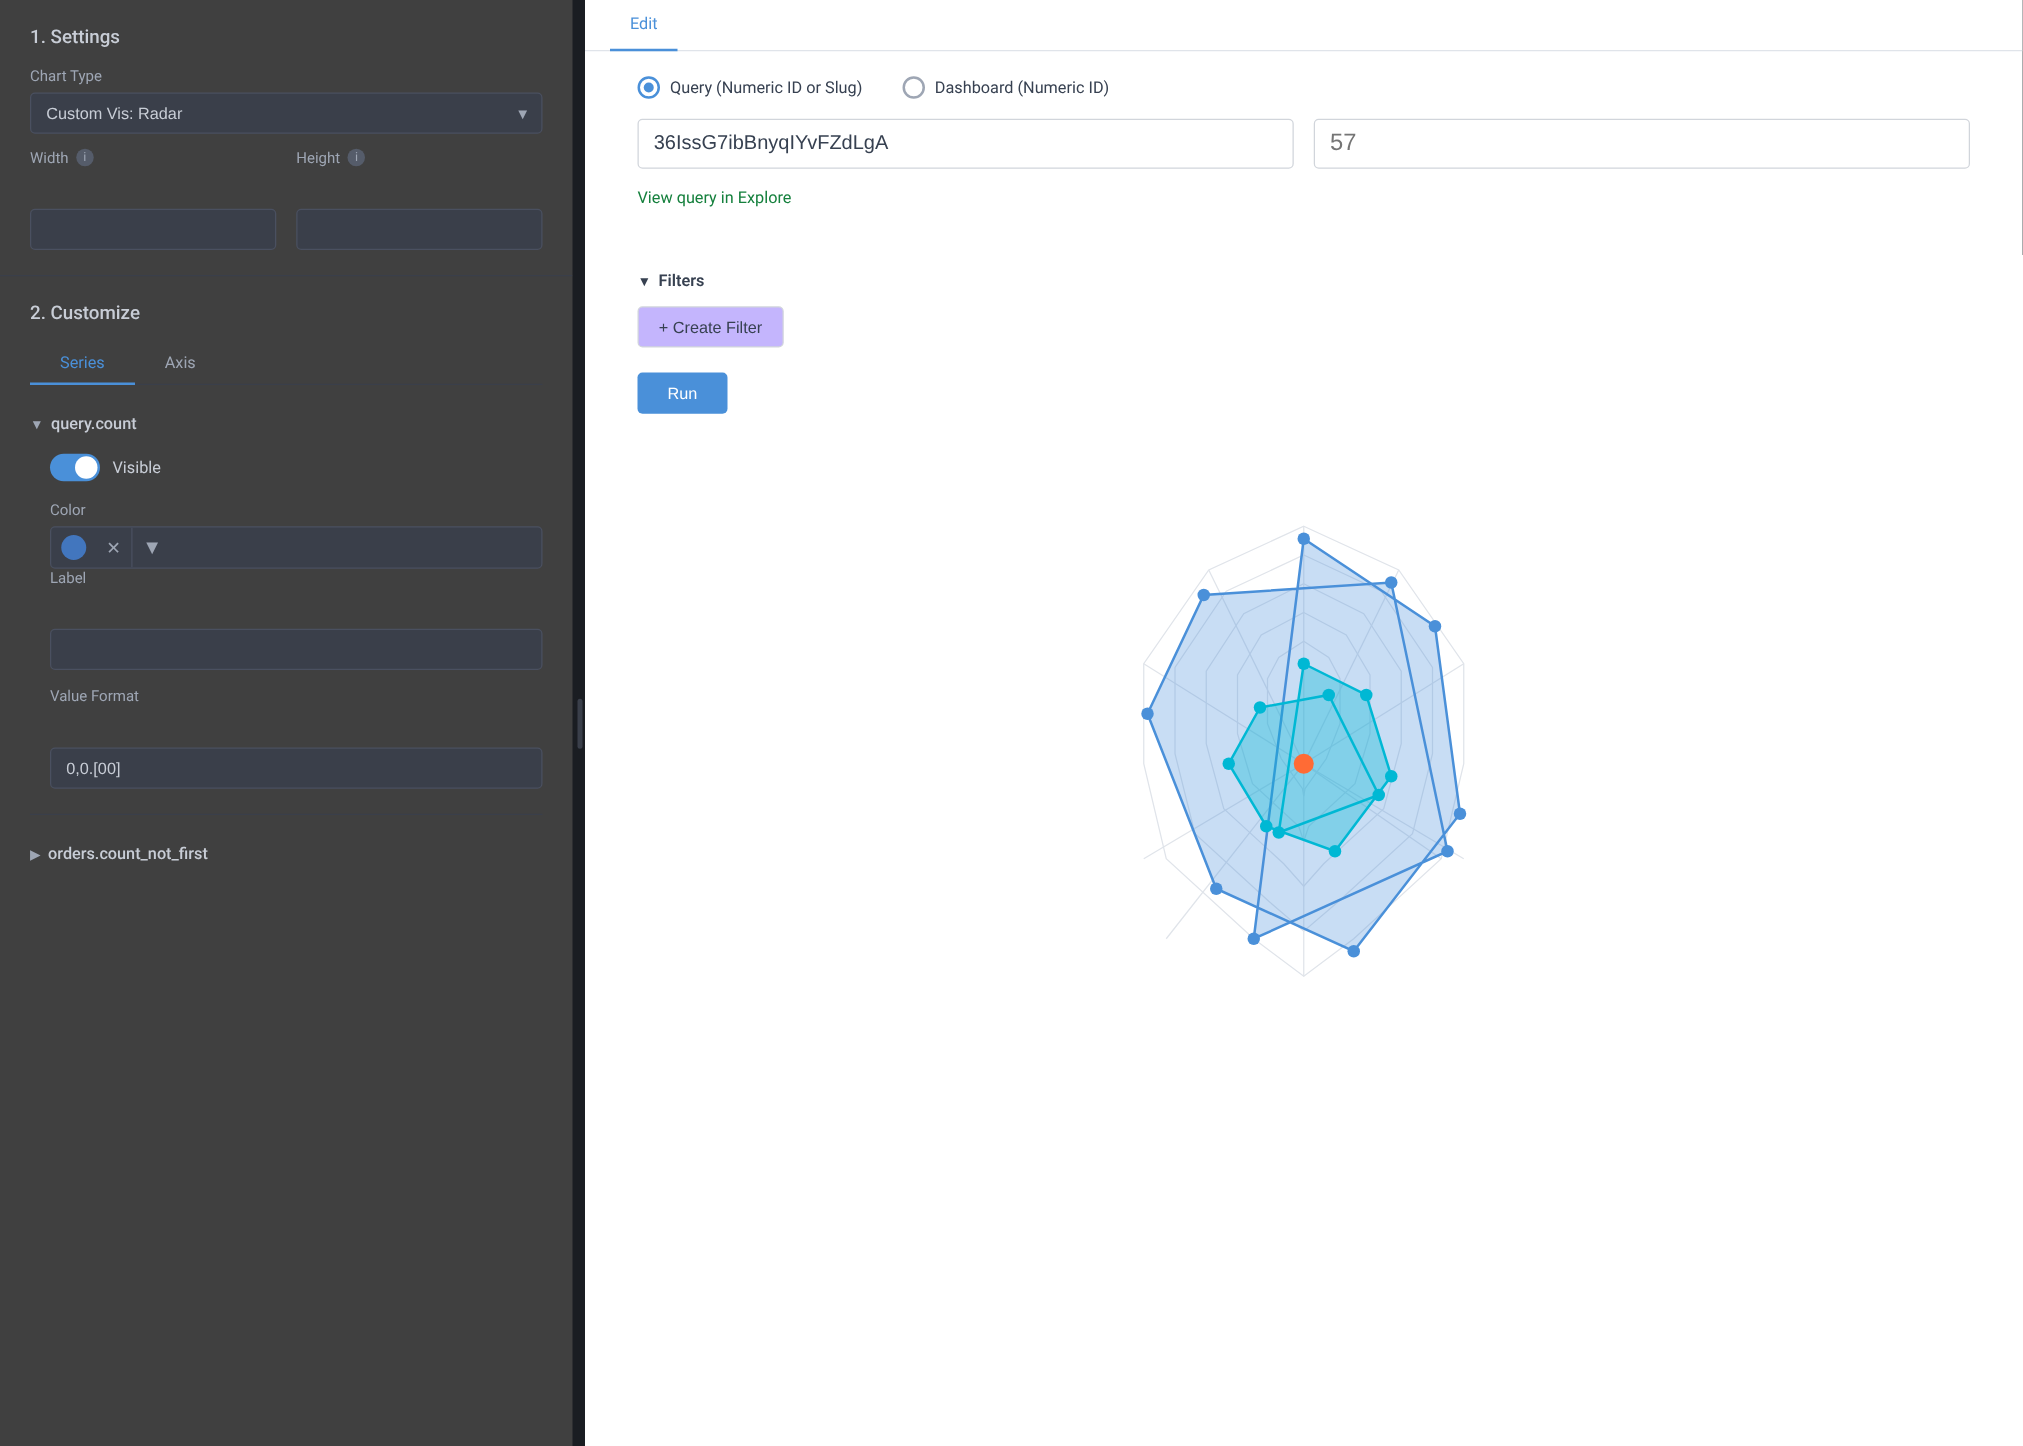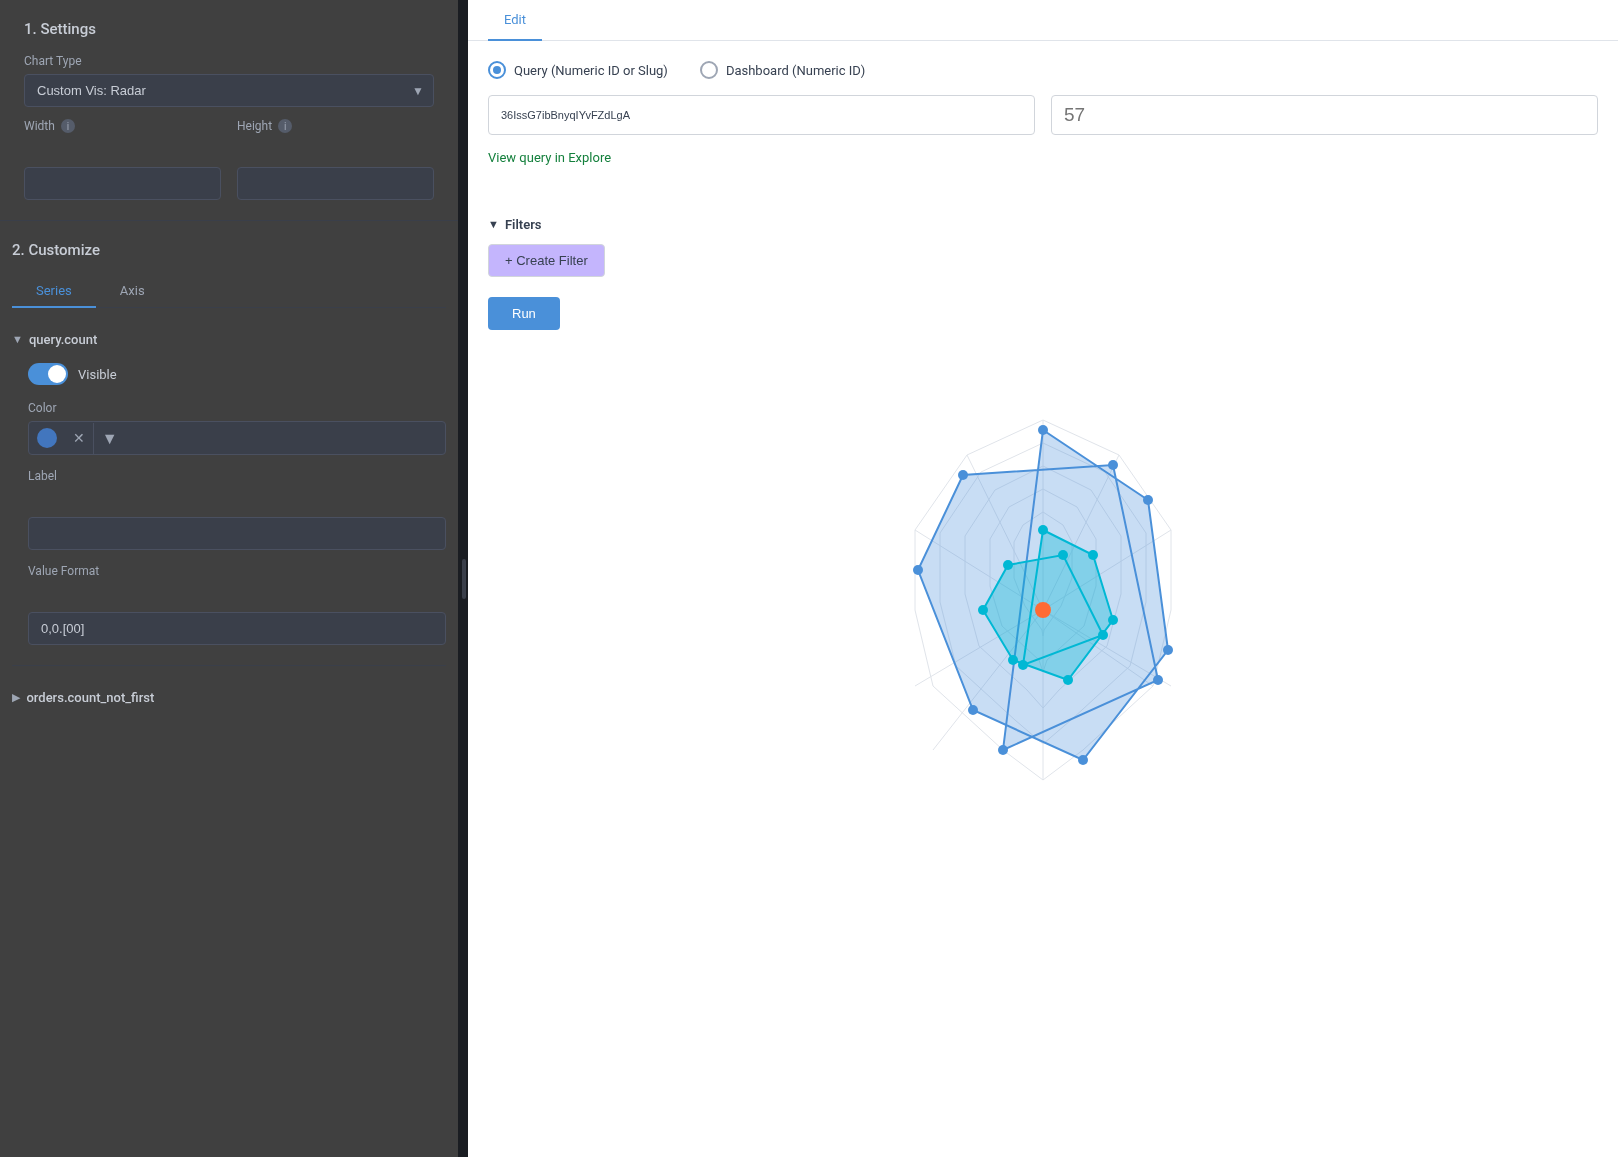--- a/index.html
+++ b/index.html
@@ -102,21 +102,21 @@
       border-radius: 4px;
       color: #c8cdd6;
       font-size: 13px;
       padding: 8px 12px;
       outline: none;
       margin-top: 28px;
     }
 
     
     .customize-section {
-      padding: 20px 12px;
+      padding: 20px 24px;
       flex: 1;
     }
 
     .tabs-row {
       display: flex;
       border-bottom: 1px solid #3a3f4a;
       margin-bottom: 20px;
       align-items: center;
     }
 
@@ -296,21 +296,21 @@
       border-bottom: 2px solid transparent;
       margin-bottom: -1px;
     }
 
     .top-tab.active {
       color: #4a90d9;
       border-bottom: 2px solid #4a90d9;
     }
 
     .right-content {
-      padding: 20px 20px;
+      padding: 20px 42px;
       overflow-y: auto;
       flex: 1;
     }
 
     .query-section {
       margin-bottom: 20px;
     }
 
     .radio-row {
       display: flex;
@@ -358,21 +358,21 @@
       display: flex;
       gap: 16px;
       margin-bottom: 12px;
     }
 
     .query-input {
       flex: 1;
       border: 1px solid #d1d5db;
       border-radius: 4px;
       padding: 8px 12px;
-      font-size: 11px;
+      font-size: 16px;
       color: #374151;
       outline: none;
     }
 
     .dashboard-input {
       flex: 1;
       border: 1px solid #d1d5db;
       border-radius: 4px;
       padding: 8px 12px;
       font-size: 19px;
@@ -525,21 +525,21 @@
 
         
         <div class="field-label">Color</div>
         <div class="color-field-wrapper">
           <div class="color-swatch" style="background: #4276BE;"></div>
           <span class="color-clear">✕</span>
           <div class="color-dropdown">▼</div>
         </div>
 
         
-        <div class="field-label" style="margin-top: 14px;">Label</div>
+        <div class="field-label" style="">Label</div>
         <input type="text" class="text-input" value="" style="">
 
         
         <div class="field-label" style="margin-top: 14px;">Value Format</div>
         <input type="text" class="text-input" value="0,0.[00]" style="">
       </div>
     </div>
 
     <div class="divider"></div>
 

